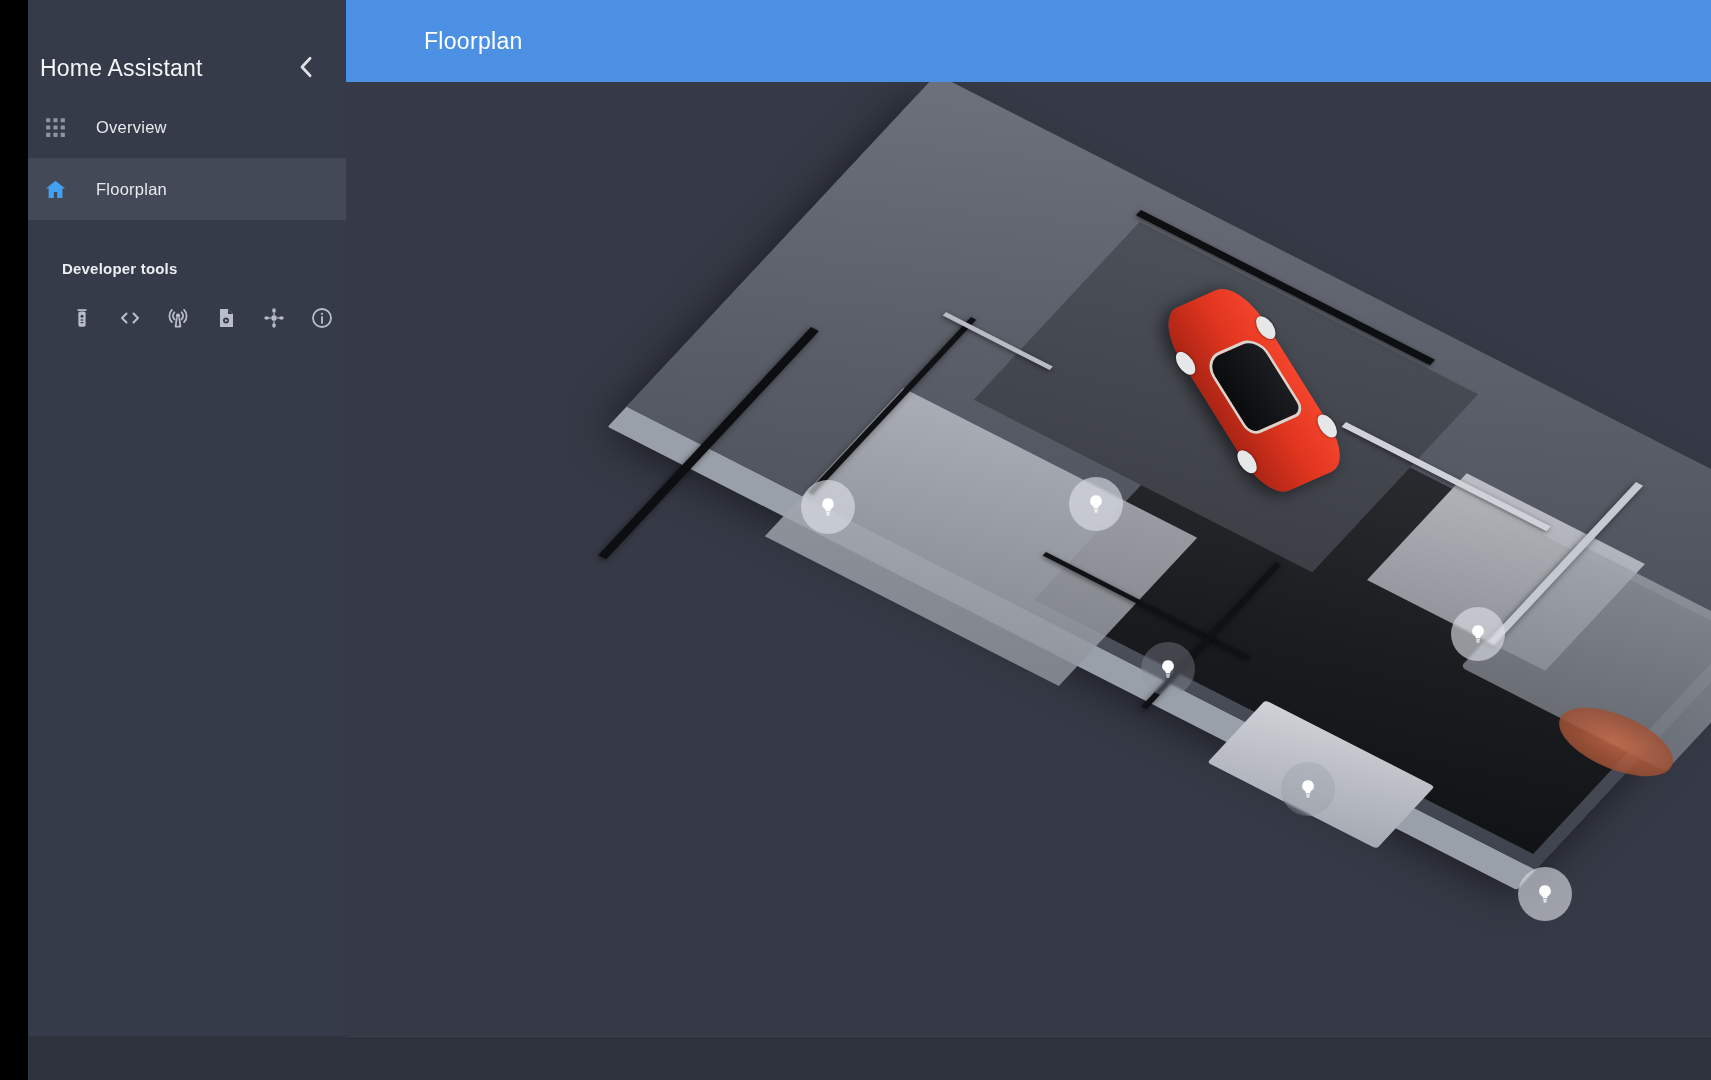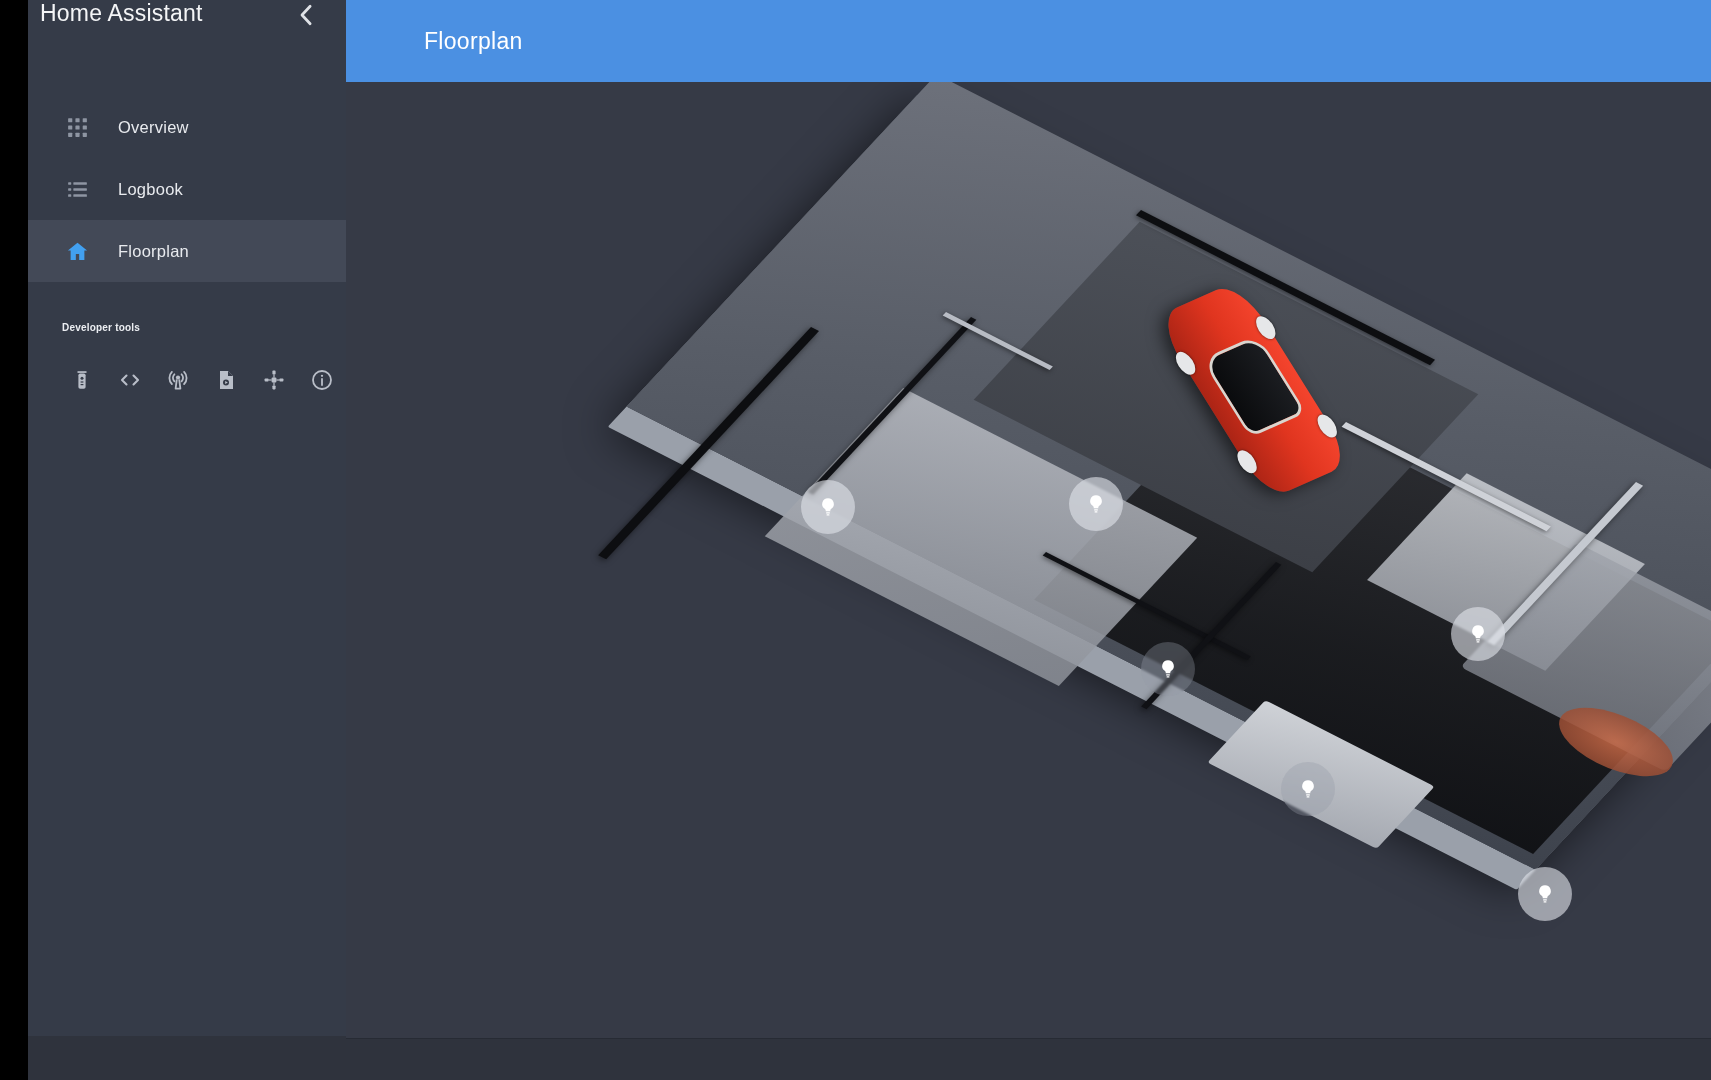--- a/index.html
+++ b/index.html
@@ -8,44 +8,44 @@
 
   .app { position:relative; width:1711px; height:1080px; display:flex; background:#1c1f26; }
 
   
   .sidebar {
     width:346px; height:1080px; background:#353b48;
     display:flex; flex-direction:column; flex:0 0 346px;
     border-left:28px solid #000;
   }
   .sb-header {
-    height:82px; flex:0 0 82px; display:flex; align-items:flex-start;
+    height:82px; flex:0 0 82px; display:flex; align-items:flex-end;
     padding:0 24px 0 12px; background:#353b48;
   }
   .sb-title { color:#f4f5f7; font-size:23px; letter-spacing:.2px; flex:1; font-weight:400; }
   .sb-collapse {
     color:#dfe2e7; font-size:20px; width:30px; height:30px;
     display:flex; align-items:center; justify-content:center; cursor:pointer;
   }
   .sb-nav { padding-top:14px; }
   .sb-item {
-    height:62px; display:flex; align-items:center; padding-left:22px; cursor:pointer; position:relative;
+    height:62px; display:flex; align-items:center; cursor:pointer; position:relative;
   }
   .sb-item.active { background:#434957; }
   .sb-ico {
     width:54px; flex:0 0 54px; display:flex; align-items:center; justify-content:center;
     color:#8e95a2;
   }
   .sb-item.active .sb-ico { color:#42a0f0; }
   .sb-ico svg { width:25px; height:25px; display:block; }
   .sb-label { color:#e8eaee; font-size:16.5px; letter-spacing:.25px; margin-left:14px; }
   .sb-gap { height:20px; }
 
   .sb-devtitle {
-    color:#eceef2; font-size:10px; font-weight:700; letter-spacing:.2px;
+    color:#eceef2; font-size:15px; font-weight:700; letter-spacing:.2px;
     padding:20px 0 0 34px; height:52px;
   }
   .sb-devicons {
     display:flex; align-items:center; gap:0px; padding-left:30px;
   }
   .sb-devicon {
     width:50px; height:52px; display:flex; align-items:center; justify-content:center;
     color:#b9bec8; cursor:pointer;
   }
   .sb-devicon svg { width:24px; height:24px; display:block; }
@@ -185,33 +185,20 @@
               <rect x="17" y="10" width="4" height="4" rx=".6"></rect>
             <rect x="3" y="17" width="4" height="4" rx=".6"></rect>
               <rect x="10" y="17" width="4" height="4" rx=".6"></rect>
               <rect x="17" y="17" width="4" height="4" rx=".6"></rect>
           </svg>
         </span>
         <span class="sb-label">Overview</span>
       </div>
 
 
-      <div class="sb-item">
-        <span class="sb-ico">
-          <svg viewBox="0 0 24 24" fill="currentColor">
-            <rect x="3" y="5" width="3" height="2.4" rx=".4"></rect>
-              <rect x="8" y="5" width="13" height="2.4" rx=".4"></rect>
-            <rect x="3" y="10.8" width="3" height="2.4" rx=".4"></rect>
-              <rect x="8" y="10.8" width="13" height="2.4" rx=".4"></rect>
-            <rect x="3" y="16.6" width="3" height="2.4" rx=".4"></rect>
-              <rect x="8" y="16.6" width="13" height="2.4" rx=".4"></rect>
-          </svg>
-        </span>
-        <span class="sb-label">Logbook</span>
-      </div>
 
 
       <div class="sb-item active">
         <span class="sb-ico">
           <svg viewBox="0 0 24 24" fill="currentColor">
             <path d="M12 3.6 2.8 11h2.6v9.1h5v-5.6h3.2v5.6h5V11h2.6z"></path>
           </svg>
         </span>
         <span class="sb-label">Floorplan</span>
       </div>

